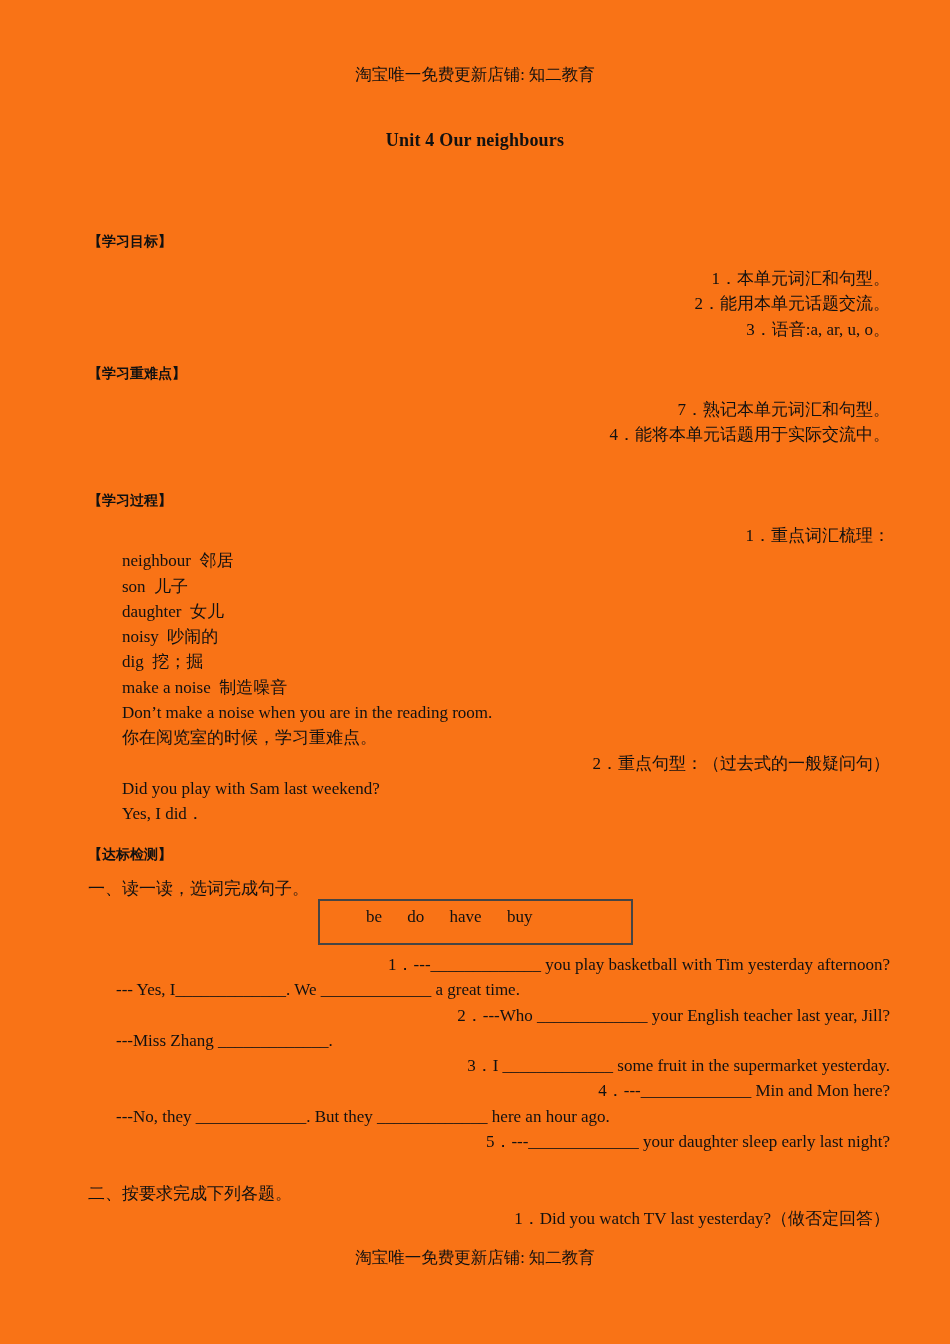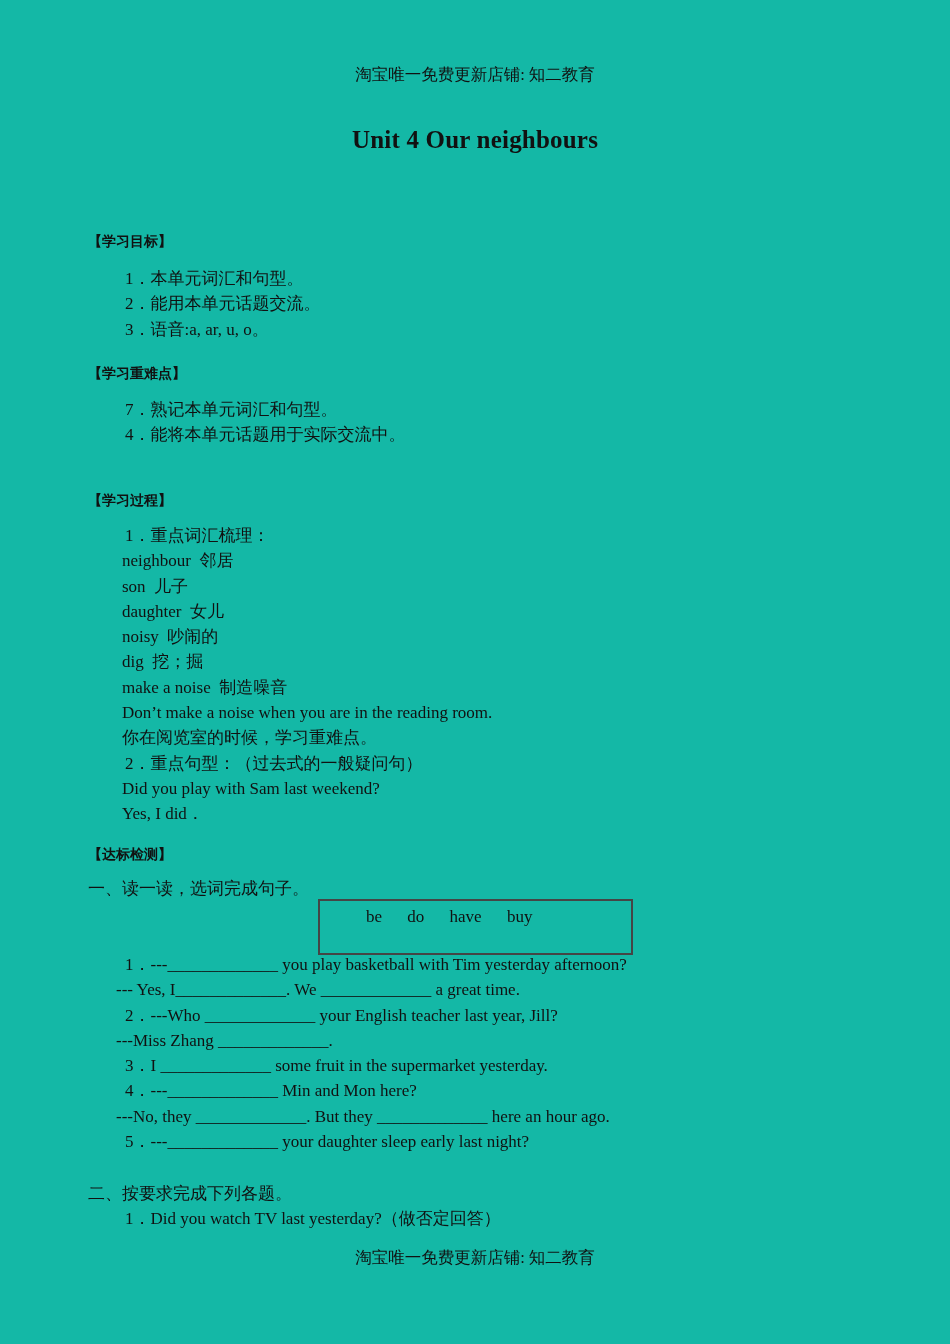--- a/index.html
+++ b/index.html
@@ -2,33 +2,33 @@
 <html><head>
 <meta charset="utf-8">
 <style>
   * { margin:0; padding:0; box-sizing:border-box; }
   html, body { background:#ffffff; }
   body {
     width:950px; height:1344px; position:relative; overflow:hidden;
     font-family:"Liberation Serif","DejaVu Serif",serif;
     font-size:17px; color:#111111;
   }
-  .page { position:relative; width:950px; height:1344px; background:#14b8a6; }
+  .page { position:relative; width:950px; height:1344px; background:#f97316; }
   .abs  { position:absolute; left:88px; right:60px; }
   .center { left:0; right:0; text-align:center; }
   .note { font-size:16.5px; line-height:22px; }
-  .title { font-size:25px; font-weight:bold; line-height:32px; letter-spacing:0.2px; }
+  .title { font-size:18px; font-weight:bold; line-height:32px; letter-spacing:0.2px; }
   .heading { position:absolute; left:88px; font-weight:bold; font-size:14px; line-height:28px; }
   .bl { line-height:25.3px; white-space:pre-wrap; }
-  .ind37 { padding-left:37px; }
+  .ind37 { padding-left:37px;text-align:right; }
   .ind28 { padding-left:28px; }
   .ind22 { padding-left:22px; }
   .ind34 { padding-left:34px; }
   .word-box {
-    position:absolute; left:318px; top:899px; width:315px; height:56px;
+    position:absolute; left:318px; top:899px; width:315px; height:46px;
     border:2px solid #454545; padding:3px 0 0 46px;
   }
   .wb-word { display:inline-block; margin-right:21px; line-height:25px; }
 </style>
 </head>
 <body>
 
 <div class="page">
 
   <div class="abs center note" style="top:64px">淘宝唯一免费更新店铺: 知二教育</div>

